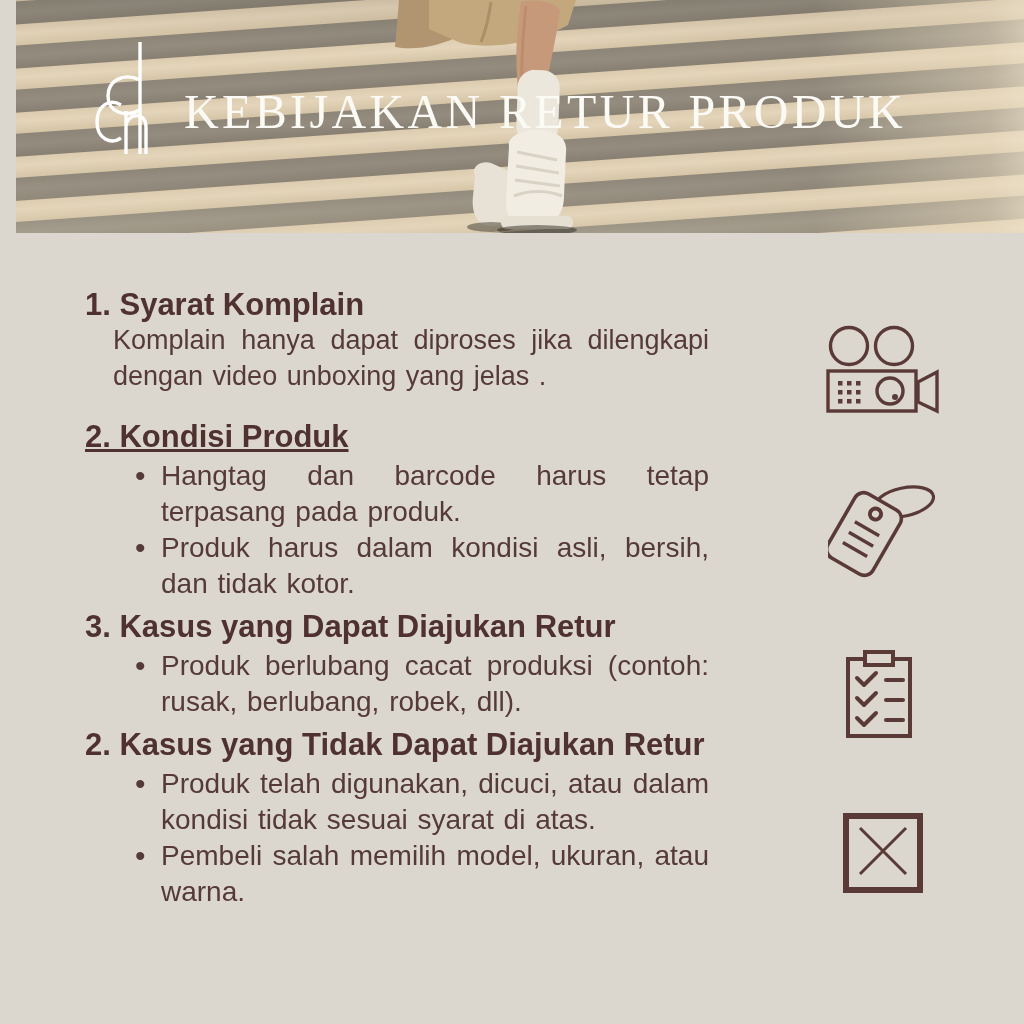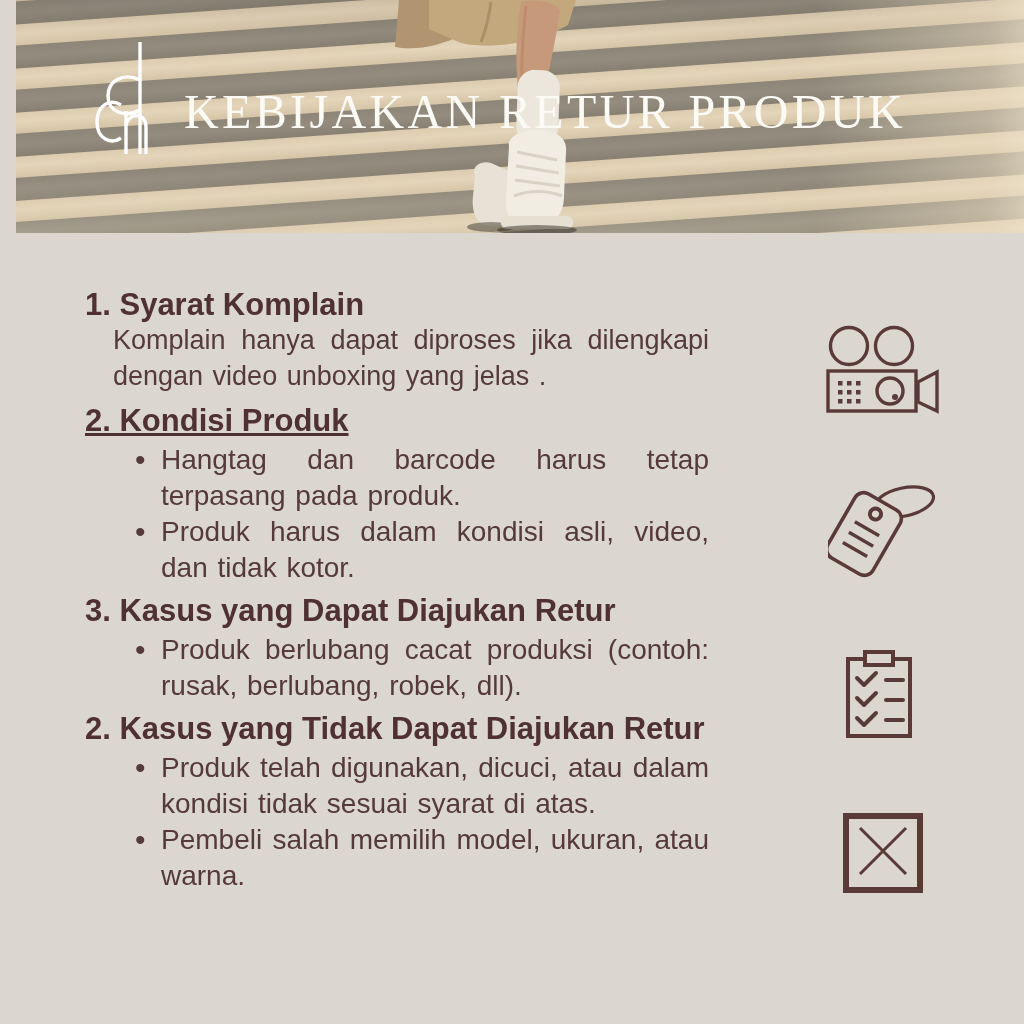--- a/index.html
+++ b/index.html
@@ -33,21 +33,21 @@
   
   .content{position:absolute;left:85px;top:288px;width:624px;}
   .content h2{
     font-size:31px;line-height:34px;font-weight:700;color:#4f312f;margin:0;
   }
   .h1m{margin:10px 0 6px 0;}
   .h2m{margin:8px 0 2px 0;text-decoration:underline;}
   .h3m{margin:-6px 0 6px 0;}
   .h4m{margin:-2px 0 4px 0;}
   .para{
-    margin:0 0 10px 28px;font-size:27px;line-height:36px;
+    margin:0 0 26px 28px;font-size:27px;line-height:36px;
     text-align:justify;text-align-last:left;word-spacing:2px;
   }
   .content ul{list-style:none;margin:4px 0 8px 0;padding:0 0 0 50px;}
   .content li{
     position:relative;padding-left:26px;font-size:28px;line-height:36px;
     text-align:justify;text-align-last:left;word-spacing:2px;
   }
   .content li::before{
     content:"\2022";position:absolute;left:0;top:0;
     font-size:30px;color:#553a37;
@@ -107,21 +107,21 @@
 
     <section>
       <h2 class="h1m">1. Syarat Komplain</h2>
       <p class="para">Komplain hanya dapat diproses jika dilengkapi dengan video unboxing yang jelas .</p>
     </section>
 
     <section>
       <h2 class="h2m">2. Kondisi Produk</h2>
       <ul>
         <li>Hangtag dan barcode harus tetap terpasang pada produk.</li>
-        <li>Produk harus dalam kondisi asli, video, dan tidak kotor.</li>
+        <li>Produk harus dalam kondisi asli, bersih, dan tidak kotor.</li>
       </ul>
     </section>
 
     <section>
       <h2 class="h3m">3. Kasus yang Dapat Diajukan Retur</h2>
       <ul>
         <li>Produk berlubang cacat produksi (contoh: rusak, berlubang, robek, dll).</li>
       </ul>
     </section>
 

